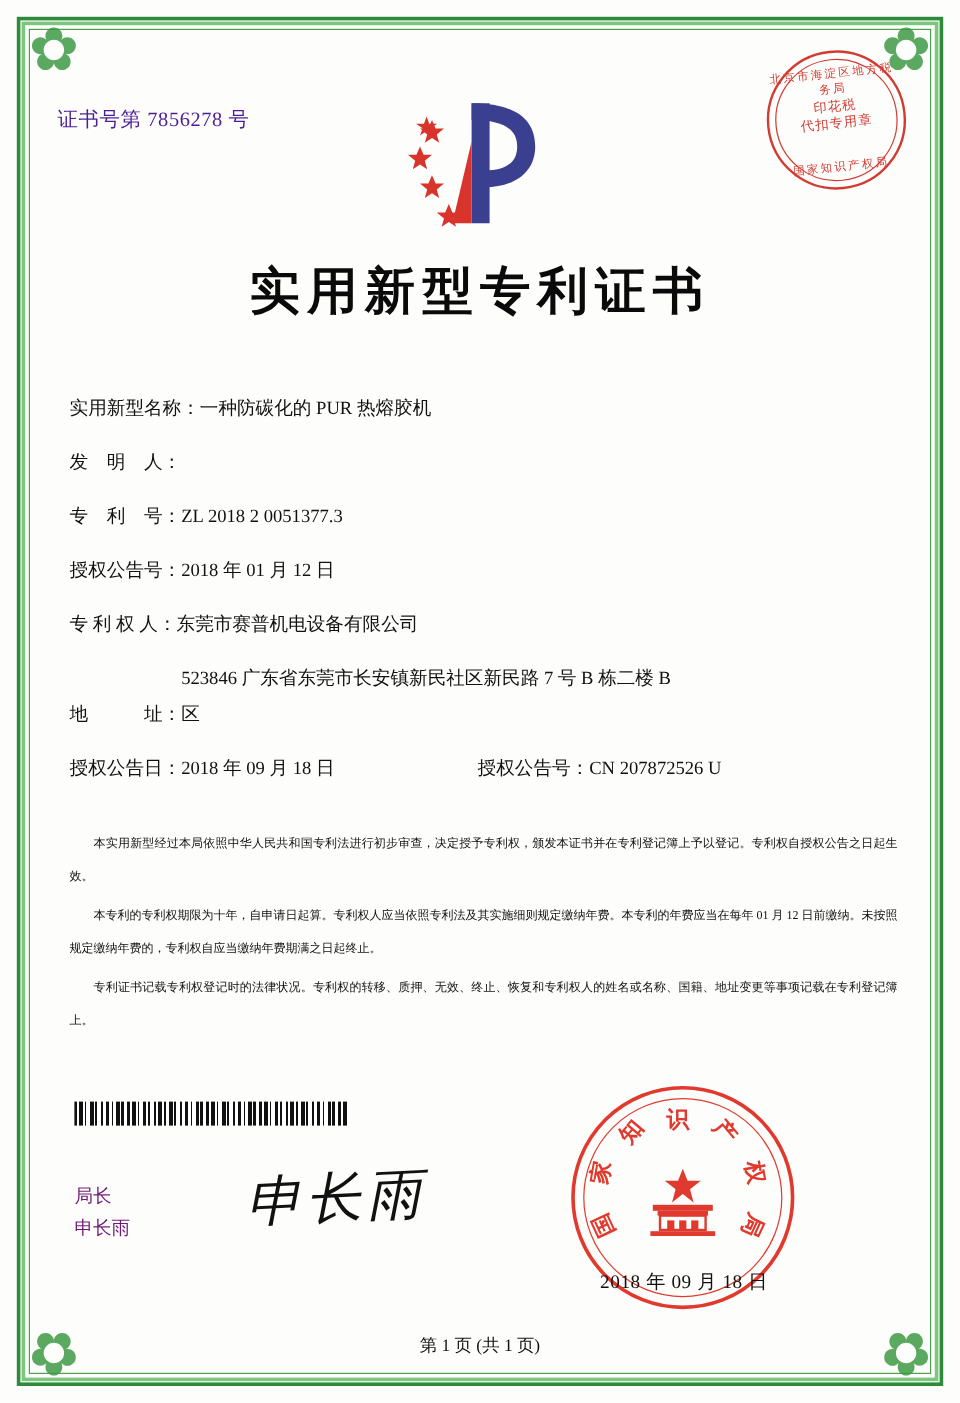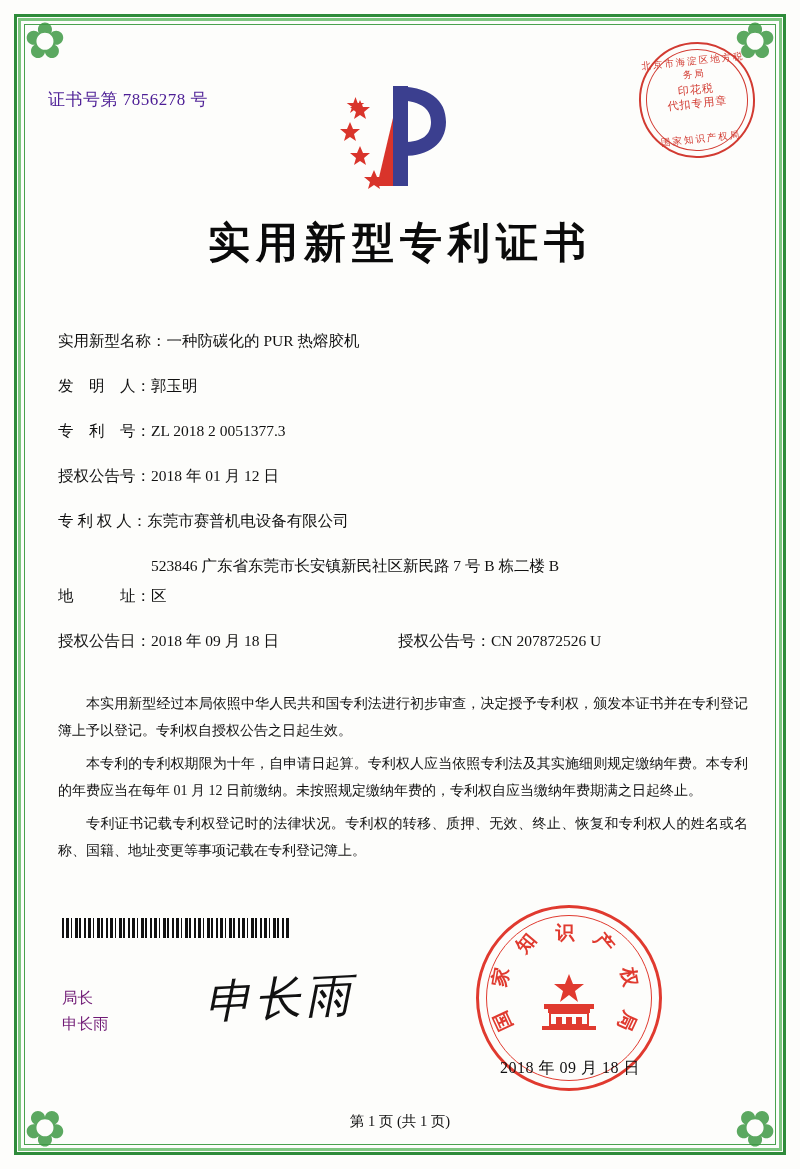--- a/index.html
+++ b/index.html
@@ -144,21 +144,21 @@
     line-height: 22px;
   }
   .row-two .col-a { width: 340px; }
   .row-two .col-b { flex: 1; }
 
   
   .paras {
     position: absolute;
     left: 58px; top: 690px;
     width: 690px;
-    font-size: 14px;
+    font-size: 10px;
     line-height: 27px;
     color: #111;
     text-align: justify;
   }
   .paras p {
     margin: 0 0 6px 0;
     text-indent: 2em;
   }
 
   
@@ -272,21 +272,20 @@
 
   <div class="title">实用新型专利证书</div>
 
   <div class="fields">
     <div class="field">
       <span class="label">实用新型名称：</span>
       <span class="value">一种防碳化的 PUR 热熔胶机</span>
     </div>
     <div class="field">
       <span class="label">发　明　人：</span>
-      <span class="value">郭玉明</span>
     </div>
     <div class="field">
       <span class="label">专　利　号：</span>
       <span class="value">ZL 2018 2 0051377.3</span>
     </div>
     <div class="field">
       <span class="label">授权公告号：</span>
       <span class="value">2018 年 01 月 12 日</span>
     </div>
     <div class="field">

